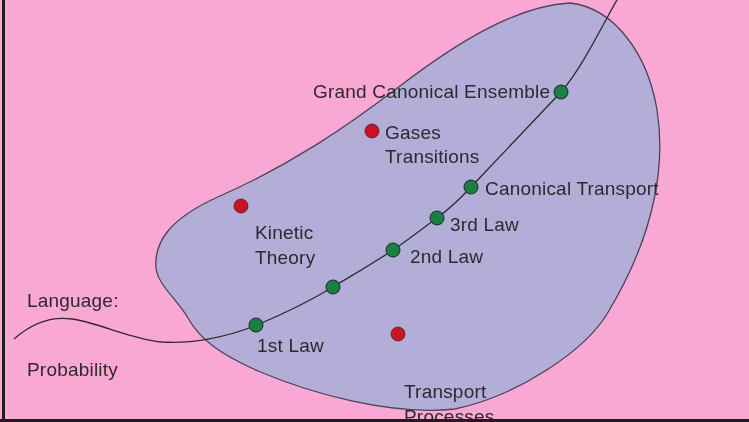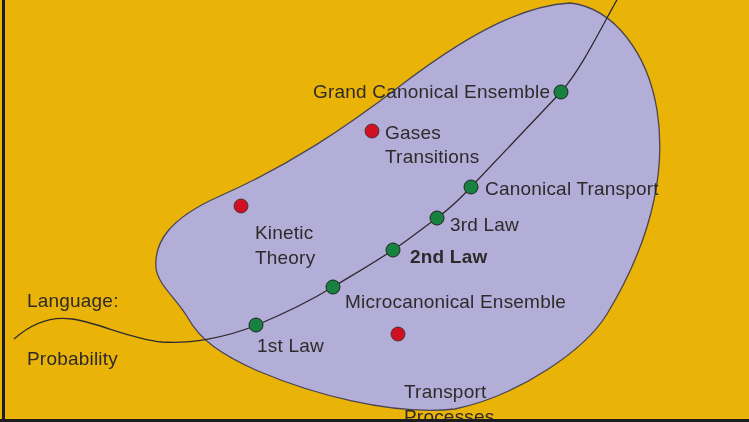--- a/index.html
+++ b/index.html
@@ -1,19 +1,19 @@
 <!DOCTYPE html>
 <html><head>
 <meta charset="utf-8">
 <style>
   html,body{margin:0;padding:0;background:#ffffff;}
   #stage{
     position:relative;
     width:749px;height:422px;
-    background:#eab308;
+    background:#f9a8d4;
     overflow:hidden;
     font-family:"Liberation Sans","DejaVu Sans",sans-serif;
     color:#2e2a2b;
   }
   #diagram-svg{position:absolute;left:0;top:0;}
   .lbl{
     position:absolute;
     font-size:19px;
     line-height:24px;
     white-space:nowrap;
@@ -77,29 +77,28 @@
 
   <div class="lbl" style="left:485px;top:177px;">Canonical Transport</div>
 
   <div class="lbl lbl3" style="left:255px;top:196px;margin-top:24px;">
     <div>Kinetic</div>
     <div>Theory</div>
   </div>
 
   <div class="lbl" style="left:450px;top:213px;">3rd Law</div>
 
-  <div class="lbl" style="left:410px;top:245px;font-weight:bold;">2nd Law</div>
+  <div class="lbl" style="left:410px;top:245px;">2nd Law</div>
 
-  <div class="lbl" style="left:345px;top:290px;">Microcanonical Ensemble</div>
 
   <div class="lbl" style="left:257px;top:334px;">1st Law</div>
 
   <div class="lbl lbl3" style="left:404px;top:343px;margin-top:36px;">
     <div>Transport</div>
     <div>Processes</div>
   </div>
 
   <div class="lbl" style="left:27px;top:289px;">Language:</div>
-  <div class="lbl" style="left:27px;top:347px;">Probability</div>
+  <div class="lbl" style="left:27px;top:358px;">Probability</div>
 
   <div class="frame-left"></div>
   <div class="frame-bottom"></div>
 </div>
 
 </body></html>

